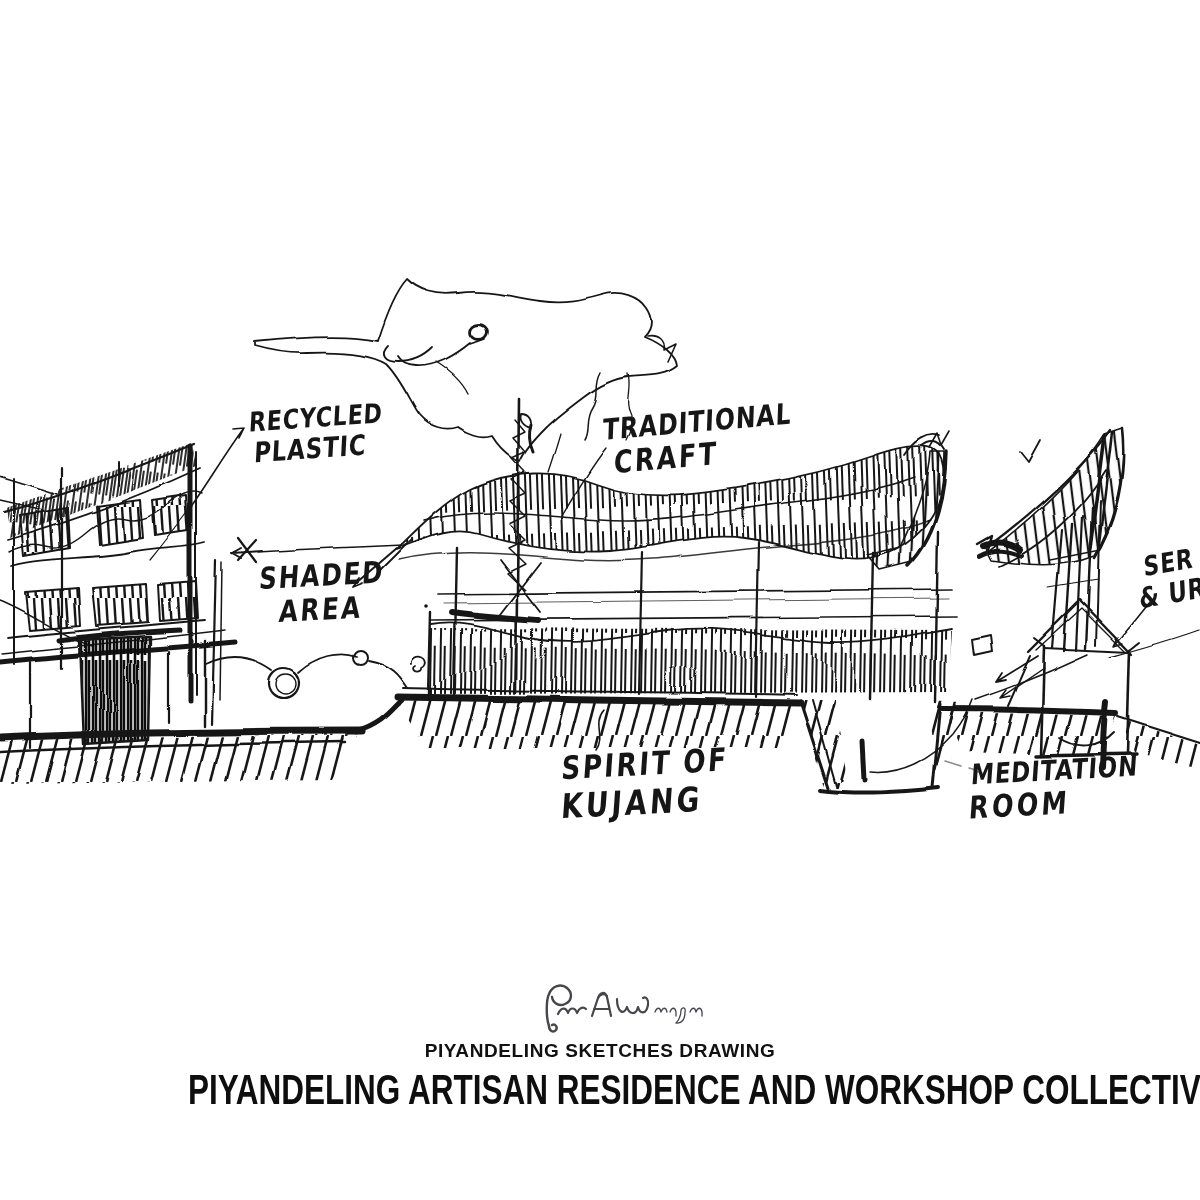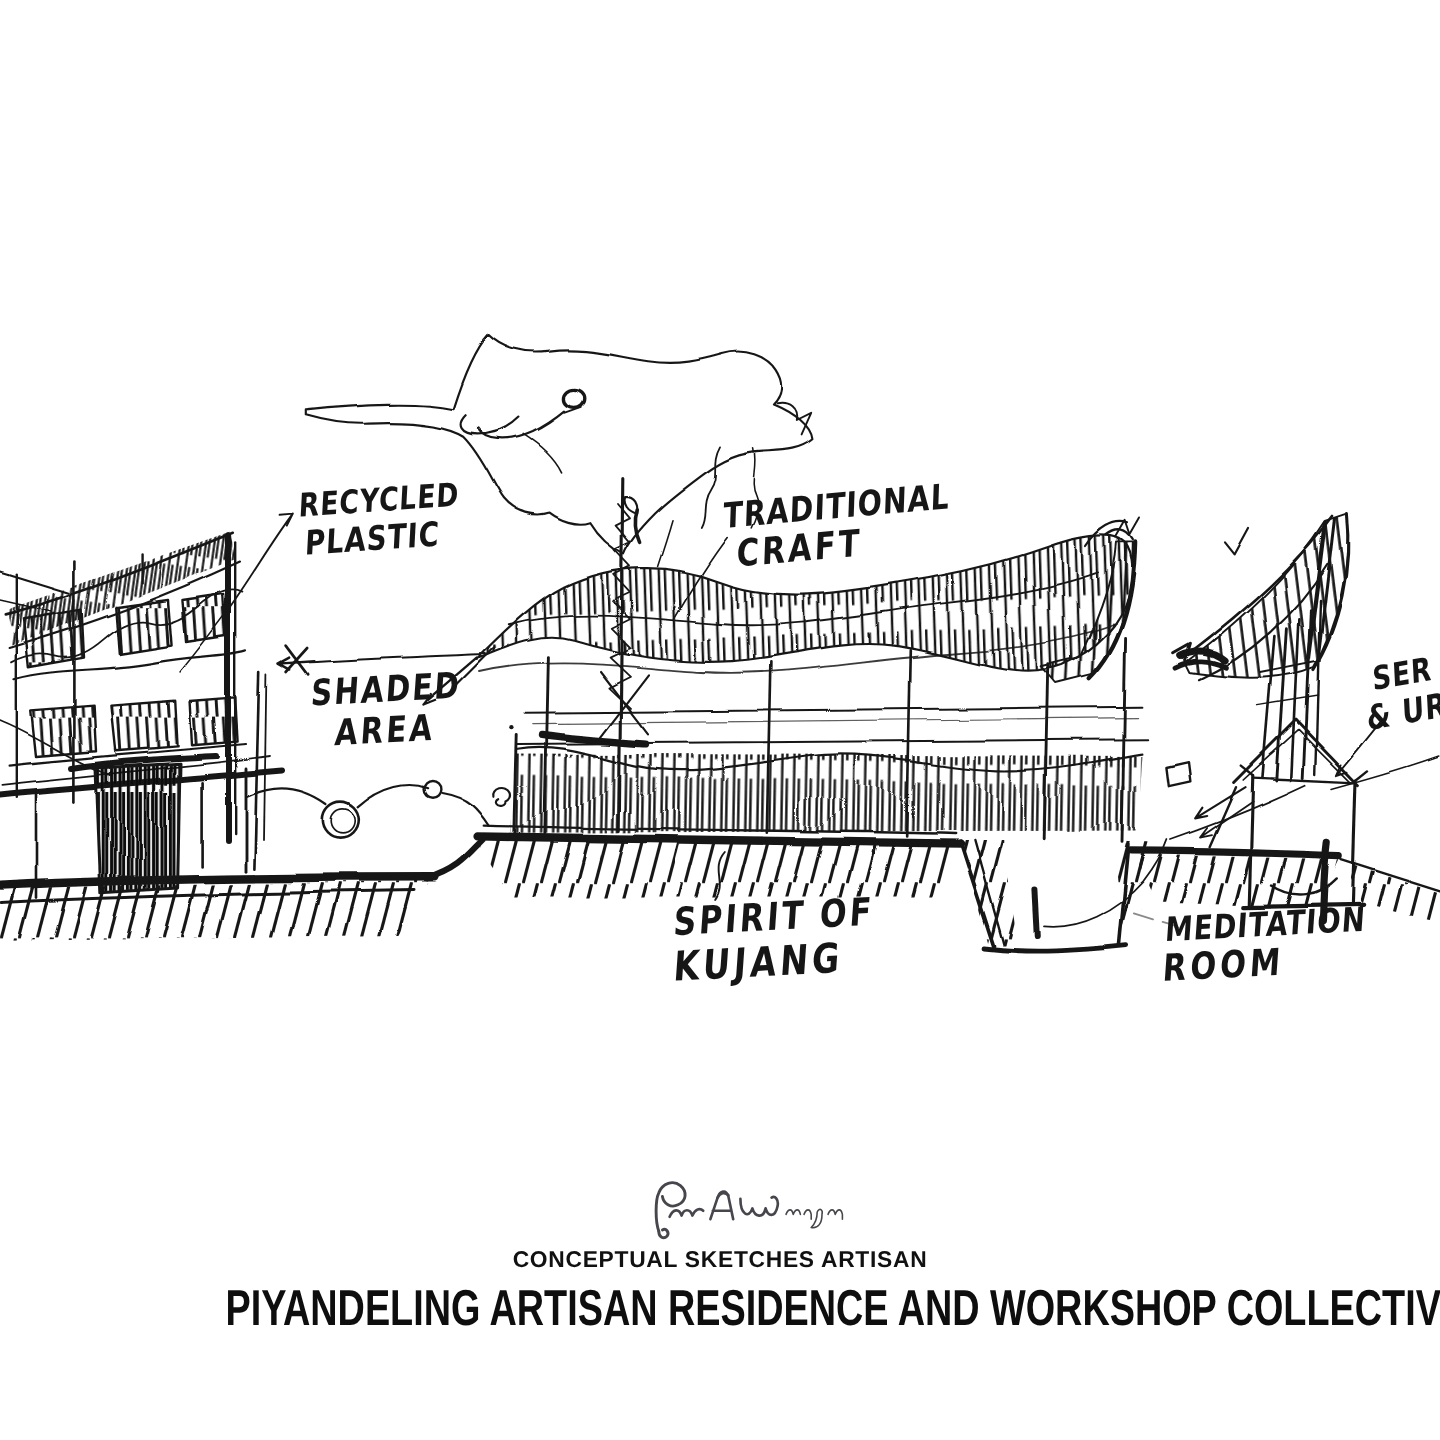--- a/index.html
+++ b/index.html
@@ -273,18 +273,18 @@
 </div>
 <div class="hand lbl-meditation">
   <span class="l1">MEDITATION</span>
   <span class="l2">ROOM</span>
 </div>
 <div class="hand lbl-service">
   <span class="l1">SER</span>
   <span class="l2">&amp; UR</span>
 </div>
 
-<div class="subtitle">CONCEPTUAL SKETCHES ARTISAN</div>
+<div class="subtitle">PIYANDELING SKETCHES DRAWING</div>
 <div class="title-wrap">
   <span class="title">PIYANDELING ARTISAN RESIDENCE AND WORKSHOP COLLECTIVE CAVE</span>
 </div>
 
 </div>
 
 </body></html>

